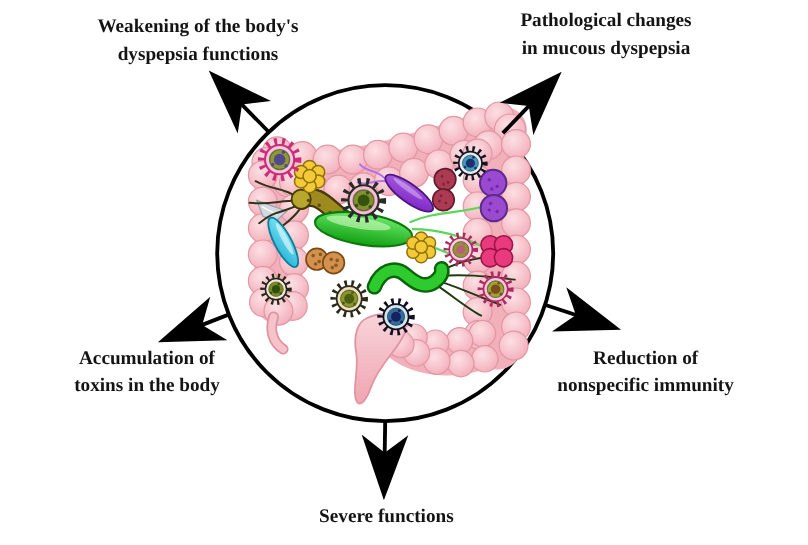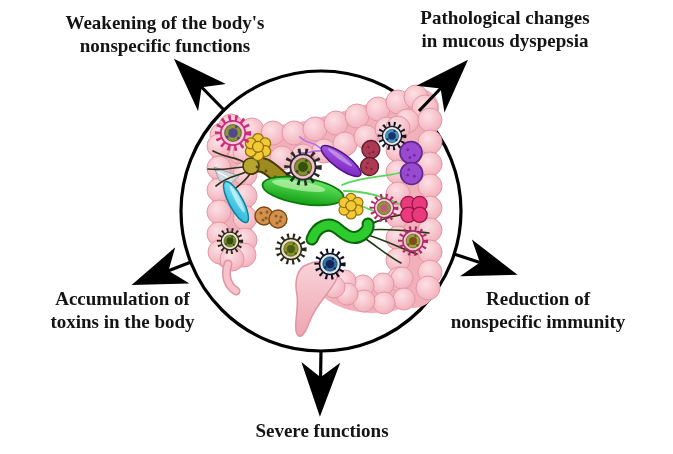--- a/index.html
+++ b/index.html
@@ -1,18 +1,18 @@
 <!DOCTYPE html>
 <html><head>
 <meta charset="utf-8">
 <style>
   html,body{margin:0;padding:0;background:#fff;}
   .stage{position:relative;width:673px;height:454px;background:#fff;overflow:hidden;}
   .lbl{position:absolute;font-family:"Liberation Serif","DejaVu Serif",serif;font-weight:700;
-       font-size:19px;line-height:23px;color:#141414;text-align:center;}
+       font-size:16px;line-height:23px;color:#141414;text-align:center;}
   .lbl span{display:block;}
   svg{position:absolute;left:0;top:0;}
   .b{fill:url(#gbump);stroke:#e297a4;stroke-width:1;}
   .flag{fill:none;stroke-linecap:round;}
 </style>
 </head>
 <body>
 
 <div class="stage">
 
@@ -241,21 +241,21 @@
       <line x1="224" y1="110" x2="178" y2="63" marker-end="url(#ah)"></line>
       <line x1="419" y1="111" x2="464" y2="64" marker-end="url(#ah)"></line>
       <line x1="191" y1="262" x2="137" y2="283" marker-end="url(#ah)"></line>
       <line x1="454" y1="254" x2="512" y2="273" marker-end="url(#ah)"></line>
       <line x1="321" y1="351" x2="320" y2="411" marker-end="url(#ah)"></line>
     </g>
   </svg>
 
   <div class="lbl" style="left:40px;top:11px;width:250px;">
     <span>Weakening of the body's</span>
-    <span>nonspecific functions</span>
+    <span>dyspepsia functions</span>
   </div>
 
   <div class="lbl" style="left:385px;top:6px;width:240px;">
     <span>Pathological changes</span>
     <span>in mucous dyspepsia</span>
   </div>
 
   <div class="lbl" style="left:15px;top:287px;width:215px;">
     <span>Accumulation of</span>
     <span>toxins in the body</span>

